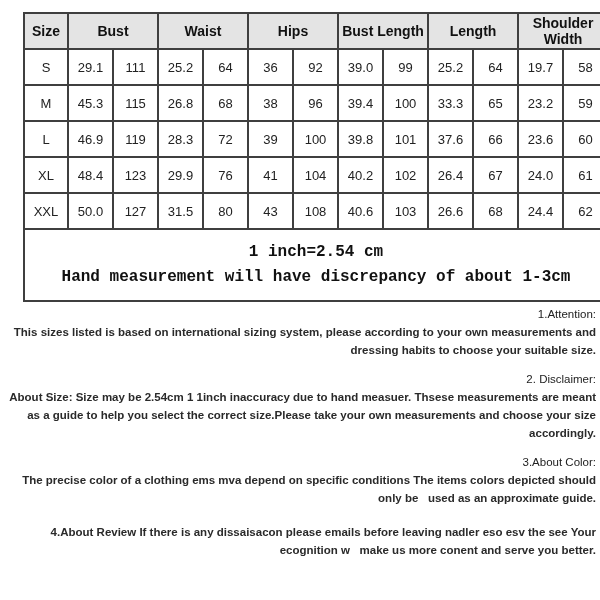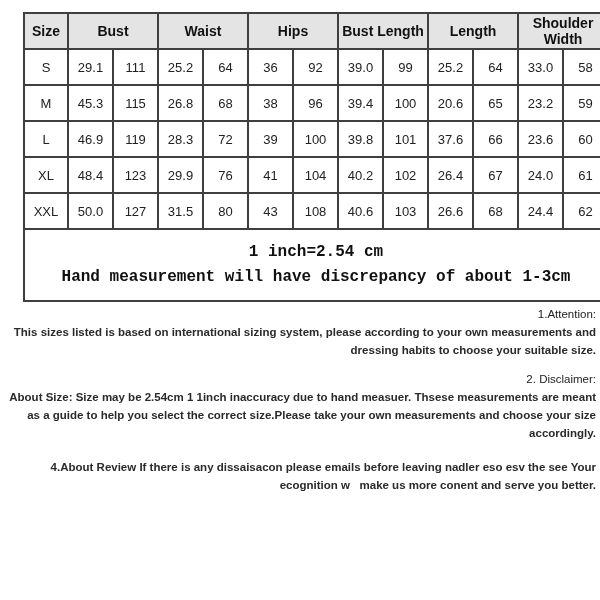--- a/index.html
+++ b/index.html
@@ -117,34 +117,34 @@
           <td class="data-cell">29.1</td>
           <td class="data-cell">111</td>
           <td class="data-cell">25.2</td>
           <td class="data-cell">64</td>
           <td class="data-cell">36</td>
           <td class="data-cell">92</td>
           <td class="data-cell">39.0</td>
           <td class="data-cell">99</td>
           <td class="data-cell">25.2</td>
           <td class="data-cell">64</td>
-          <td class="data-cell">33.0</td>
+          <td class="data-cell">19.7</td>
           <td class="data-cell">58</td>
         </tr>
         <tr>
           <td class="size-cell">M</td>
           <td class="data-cell">45.3</td>
           <td class="data-cell">115</td>
           <td class="data-cell">26.8</td>
           <td class="data-cell">68</td>
           <td class="data-cell">38</td>
           <td class="data-cell">96</td>
           <td class="data-cell">39.4</td>
           <td class="data-cell">100</td>
-          <td class="data-cell">20.6</td>
+          <td class="data-cell">33.3</td>
           <td class="data-cell">65</td>
           <td class="data-cell">23.2</td>
           <td class="data-cell">59</td>
         </tr>
         <tr>
           <td class="size-cell">L</td>
           <td class="data-cell">46.9</td>
           <td class="data-cell">119</td>
           <td class="data-cell">28.3</td>
           <td class="data-cell">72</td>
@@ -199,20 +199,22 @@
   <div class="sections">
     <div class="section">
       <div class="sec-heading">1.Attention:</div>
       <div class="sec-body">This sizes listed is based on international sizing system, please according to your own measurements and dressing habits to choose your suitable size.</div>
     </div>
     <div class="section">
       <div class="sec-heading">2. Disclaimer:</div>
       <div class="sec-body">About Size: Size may be 2.54cm 1 1inch inaccuracy due to hand measuer. Thsese measurements are meant as a guide to help you select the correct size.Please take your own measurements and choose your size accordingly.</div>
     </div>
     <div class="section">
+      <div class="sec-heading">3.About Color:</div>
+      <div class="sec-body">The precise color of a clothing ems mva depend on specific conditions The items colors depicted should only be   used as an approximate guide.</div>
     </div>
     <div class="section">
       <div class="sec-heading"></div>
       <div class="sec-body">4.About Review If there is any dissaisacon please emails before leaving nadler eso esv the see Your ecognition w   make us more conent and serve you better.</div>
     </div>
   </div>
 
 </div>
 
 </body></html>

